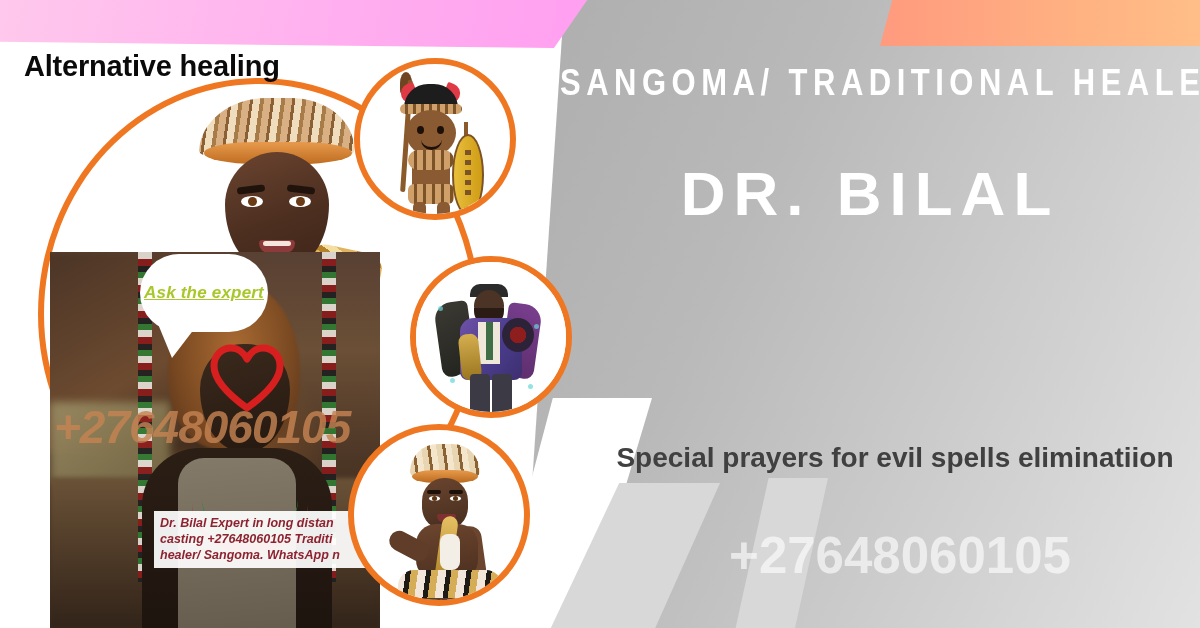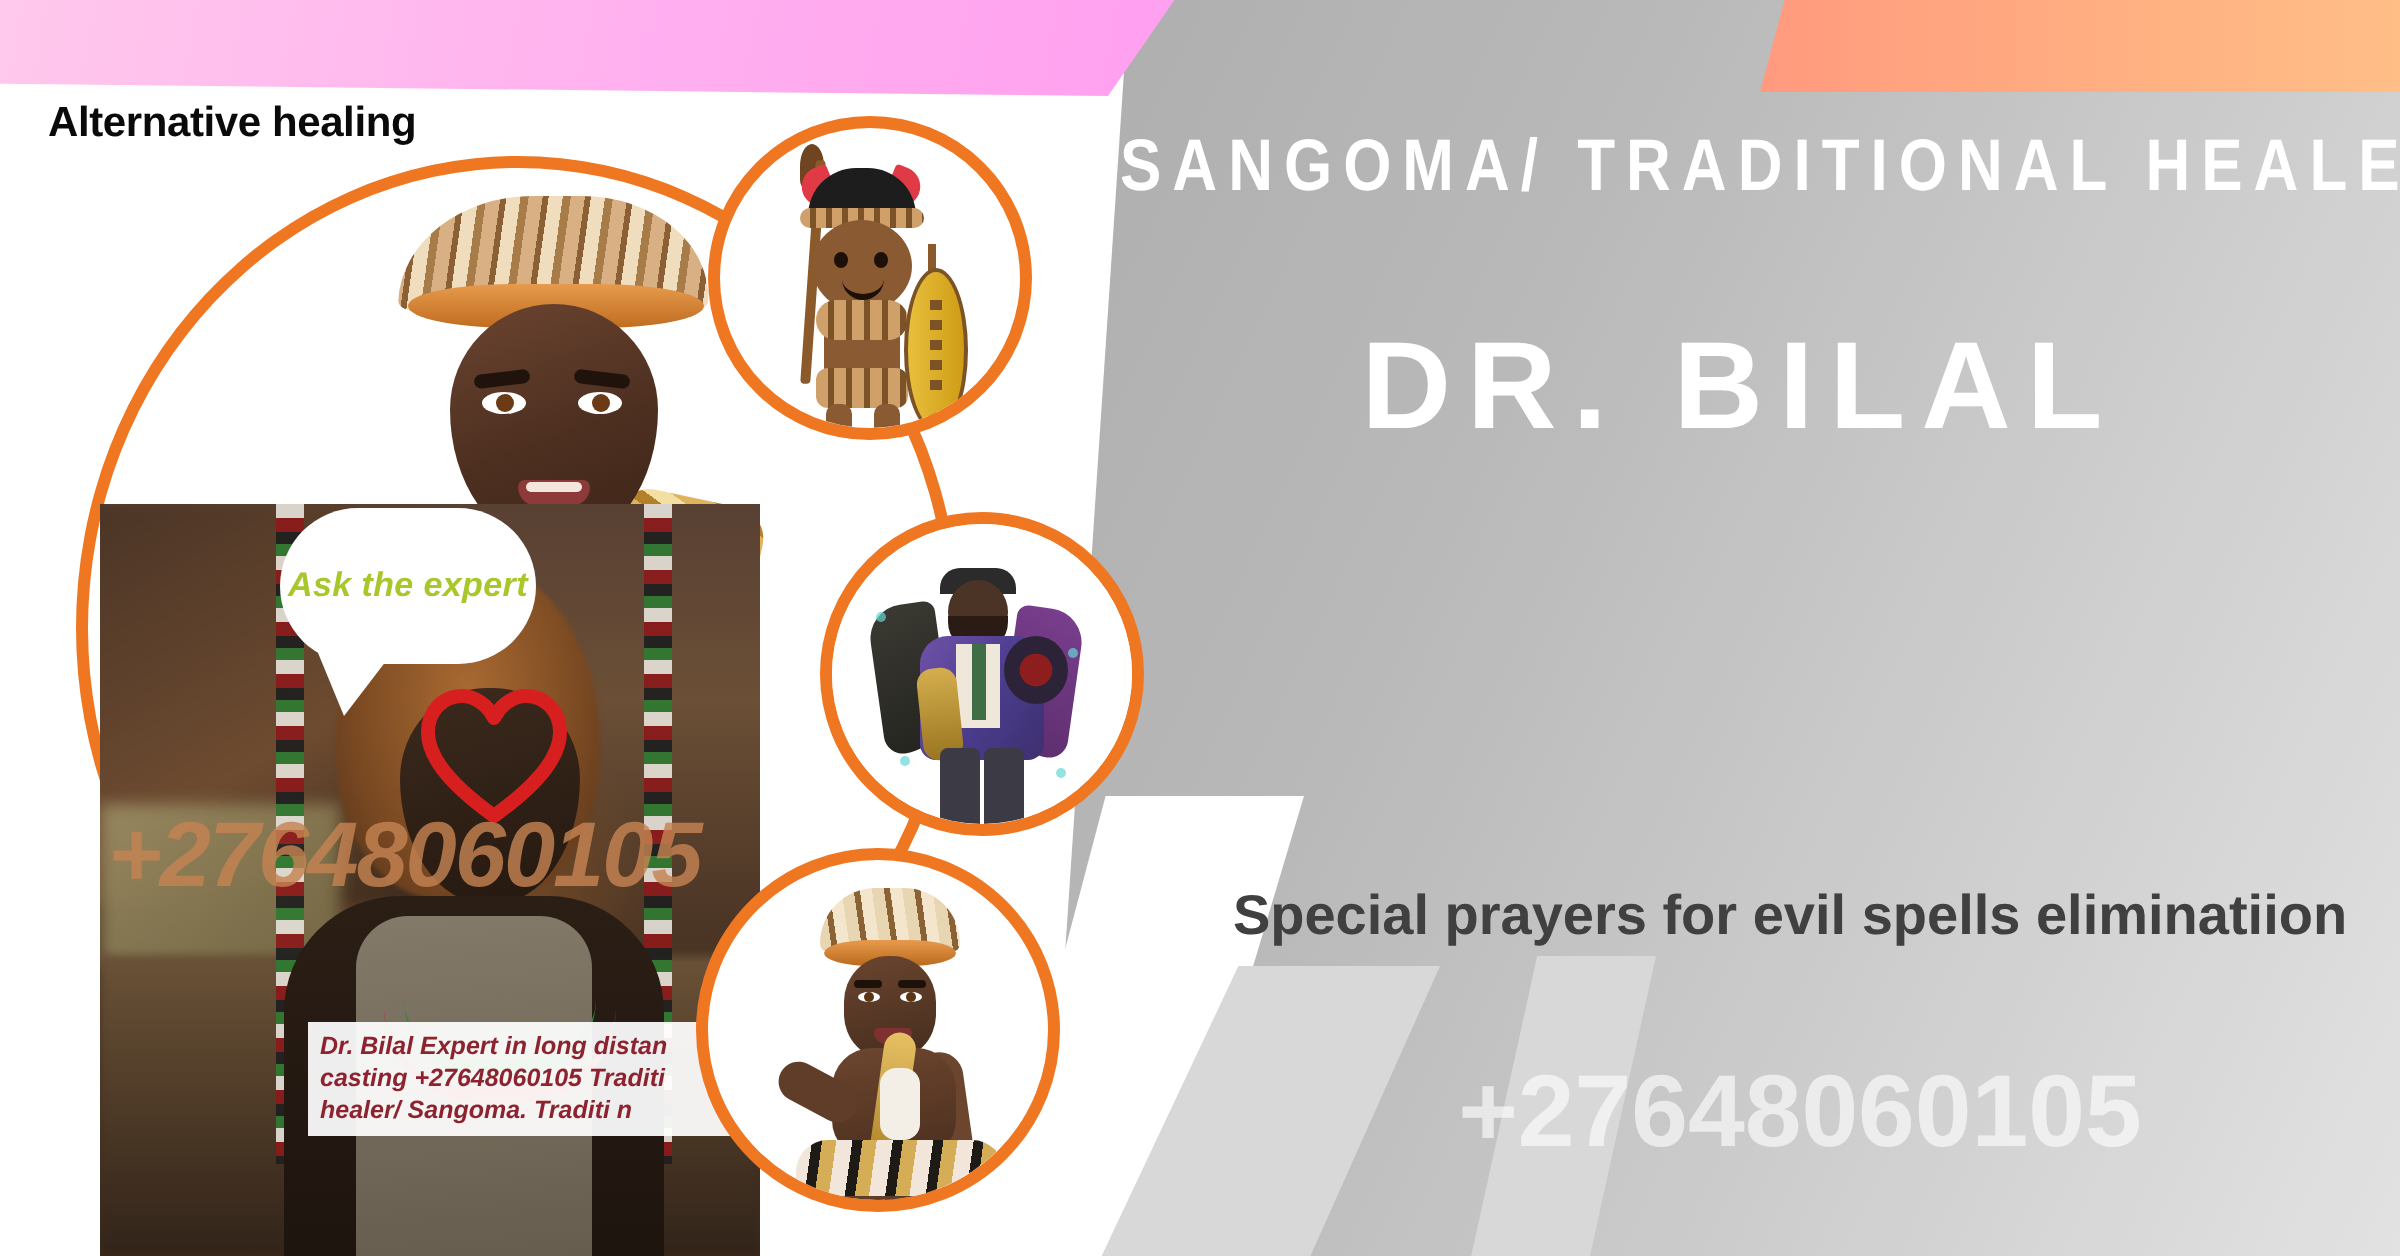--- a/index.html
+++ b/index.html
@@ -42,21 +42,21 @@
   }
   .grey-stripe-b{
     position:absolute;bottom:0;left:718px;width:110px;height:150px;
     background:#d8d8d8;
     clip-path:polygon(46% 0,100% 0,70% 100%,16% 100%);
   }
 
   
   .alt-heading{
     position:absolute;left:24px;top:50px;
-    font-size:21px;font-weight:bold;color:#0a0a0a;letter-spacing:-0.2px;
+    font-size:29px;font-weight:bold;color:#0a0a0a;letter-spacing:-0.2px;
     z-index:30;
   }
 
   
   .big-ellipse{
     position:absolute;left:38px;top:78px;width:430px;height:460px;
     border:6px solid #ef7722;border-radius:50%;
     z-index:6;pointer-events:none;
   }
 
@@ -160,21 +160,21 @@
     position:absolute;left:160px;top:92px;width:74px;height:68px;z-index:4;
   }
   .heart svg{width:100%;height:100%;display:block;}
   .bubble{
     position:absolute;left:90px;top:2px;width:128px;height:78px;z-index:5;
     background:#ffffff;border-radius:42px;
     display:flex;align-items:center;justify-content:center;
   }
   .bubble-text{
     font-size:17px;font-weight:bold;font-style:italic;color:#a8c72b;
-    text-align:center;line-height:1.12;letter-spacing:.2px;
+    text-align:center;line-height:1.12;letter-spacing:.2px;text-decoration:underline;
   }
   .bubble-tail{
     position:absolute;left:108px;top:72px;width:0;height:0;z-index:5;
     border-left:14px solid transparent;border-right:26px solid transparent;
     border-top:34px solid #ffffff;
   }
   .watermark-photo{
     position:absolute;left:4px;top:148px;width:400px;z-index:6;
     font-size:46px;font-weight:bold;font-style:italic;color:rgba(196,130,82,.82);
     letter-spacing:-1px;white-space:nowrap;
@@ -336,21 +336,21 @@
       <svg viewBox="0 0 74 68" xmlns="http://www.w3.org/2000/svg">
         <path d="M37 64 C12 46 4 33 4 22 C4 11 12 4 21 4 C28 4 34 9 37 15 C40 9 46 4 53 4 C62 4 70 11 70 22 C70 33 62 46 37 64 Z" fill="none" stroke="#d81f1f" stroke-width="7" stroke-linejoin="round"></path>
       </svg>
     </div>
 
     <div class="watermark-photo">+27648060105</div>
 
     <div class="photo-caption">
       <div>Dr. Bilal Expert in long distan</div>
       <div>casting +27648060105 Traditi</div>
-      <div>healer/ Sangoma. Traditi n</div>
+      <div>healer/ Sangoma. WhatsApp n</div>
     </div>
   </div>
 
   <div class="circ circ-1">
     <div class="w-spearhead"></div>
     <div class="w-spear"></div>
     <div class="w-shieldstick"></div>
     <div class="w-plume-l"></div>
     <div class="w-plume-r"></div>
     <div class="w-headdress"></div>

